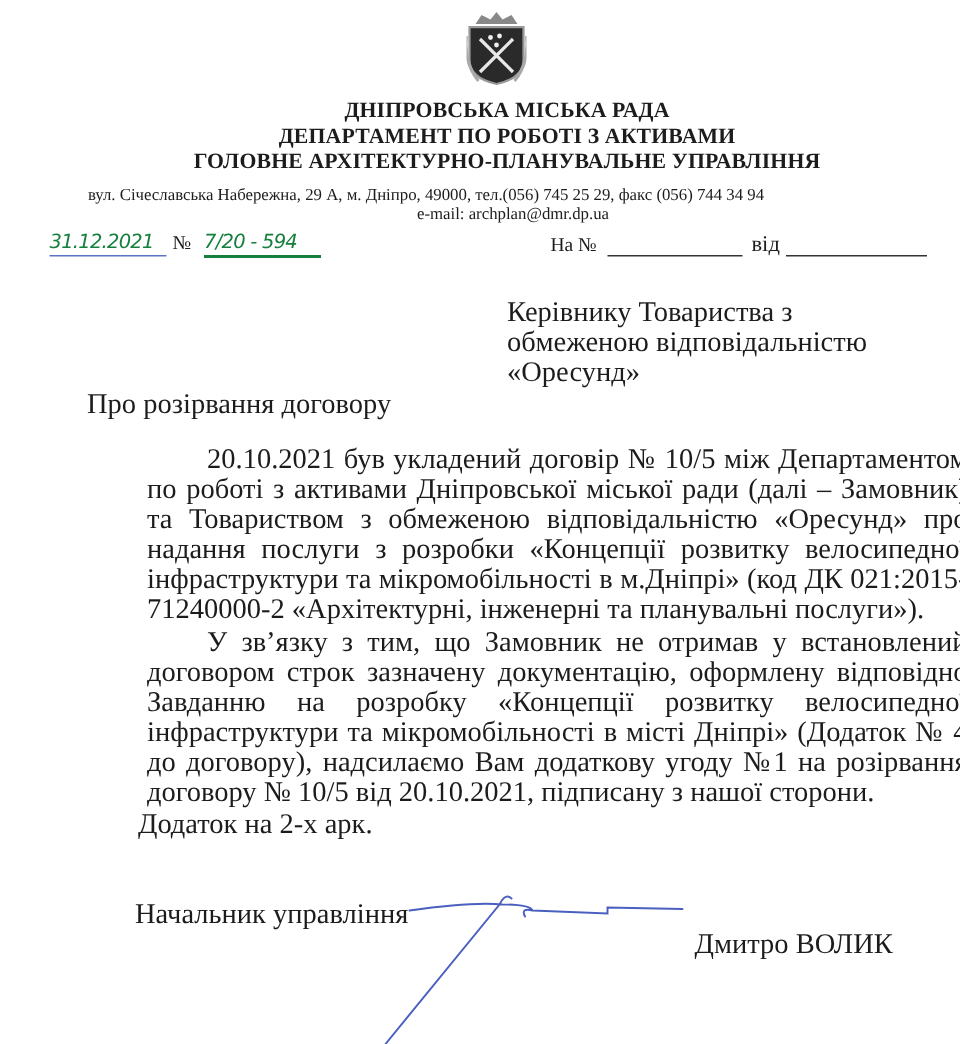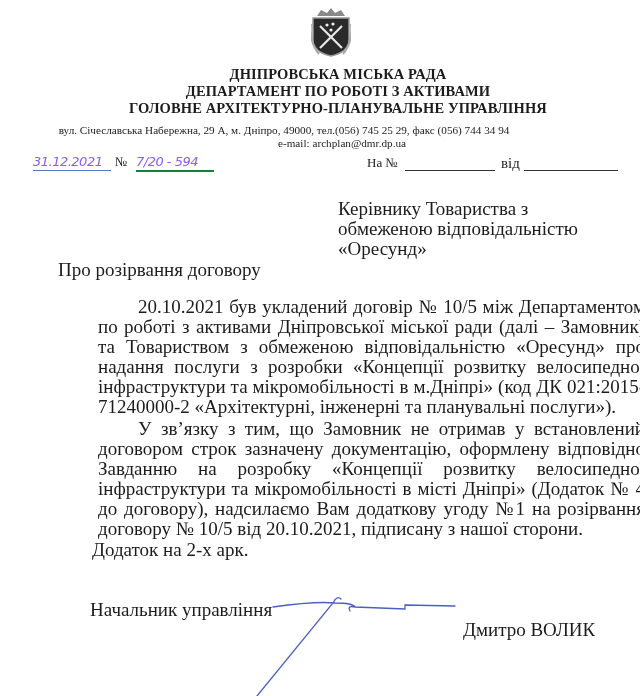--- a/index.html
+++ b/index.html
@@ -9,21 +9,21 @@
   }
   .abs { position: absolute; }
   #emblem { left: 311px; top: 6px; width: 40px; height: 52px; }
   .hdr { left: 18px; width: 640px; text-align: center; font-weight: bold; font-size: 14.5px; letter-spacing: 0.1px; line-height: 17px; }
   #h1 { top: 66px; }
   #h2 { top: 83px; }
   #h3 { top: 100px; }
   .addr { left: 0; width: 640px; text-align: center; font-size: 11.2px; line-height: 13px; }
   #addr1 { top: 124px; left: 30px; width: 568px; }
   #addr2 { top: 137px; left: 22px; }
-  .hand { font-family: "DejaVu Sans", sans-serif; font-style: italic; color: #8b5cf6; font-size: 13px; letter-spacing: -0.5px; }
+  .hand { font-family: "DejaVu Sans", sans-serif; font-style: italic; color: #15803d; font-size: 13px; letter-spacing: -0.5px; }
   #out-date { left: 33px; top: 154px; width: 78px; border-bottom: 1px solid #5a74c9; height: 16px; line-height: 16px; }
   #out-no-label { left: 115px; top: 154px; font-size: 13px; line-height: 16px; }
   #out-no { left: 136px; top: 154px; width: 78px; border-bottom: 2px solid #15803d; height: 16px; line-height: 16px; }
   #ref-label { left: 367px; top: 155px; font-size: 13px; line-height: 16px; }
   #ref-no-line { left: 405px; top: 170px; width: 90px; border-bottom: 1px solid #333; }
   #ref-date-label { left: 501px; top: 155px; font-size: 15px; line-height: 16px; }
   #ref-date-line { left: 524px; top: 170px; width: 94px; border-bottom: 1px solid #333; }
   .body { font-size: 19px; line-height: 20px; }
   #recipient { left: 338px; top: 199px; width: 280px; }
   #subject { left: 58px; top: 260px; }

